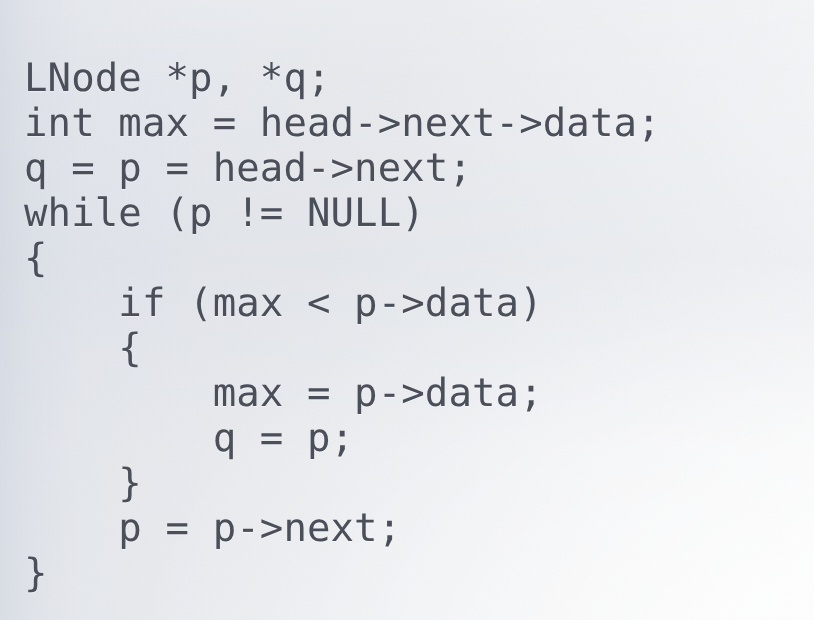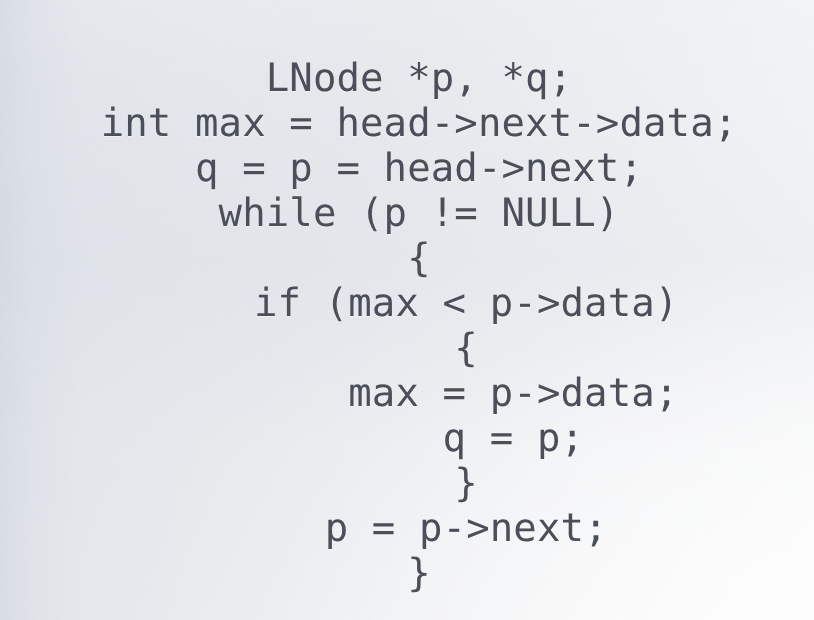--- a/index.html
+++ b/index.html
@@ -10,21 +10,20 @@
   }
 
   #code-surface {
     position: relative;
     width: 814px;
     height: 620px;
     overflow: hidden;
     box-sizing: border-box;
     
     background-color: #e9ebef;
-    text-align: center;
   }
 
   
   #gradient-layer {
     position: absolute;
     inset: 0;
     background:
       radial-gradient(120% 95% at 112% 108%,
         rgba(255,255,255,0.98) 0%,
         rgba(255,255,255,0.80) 22%,

